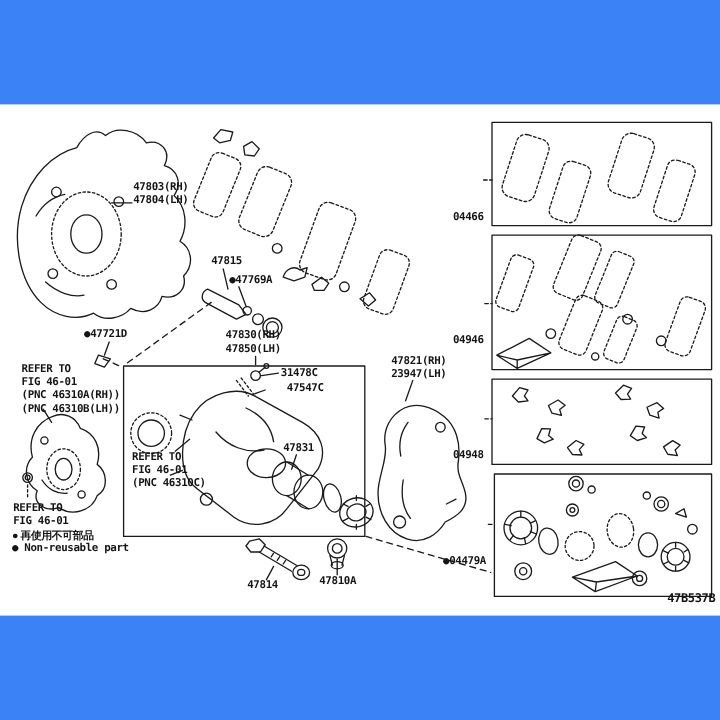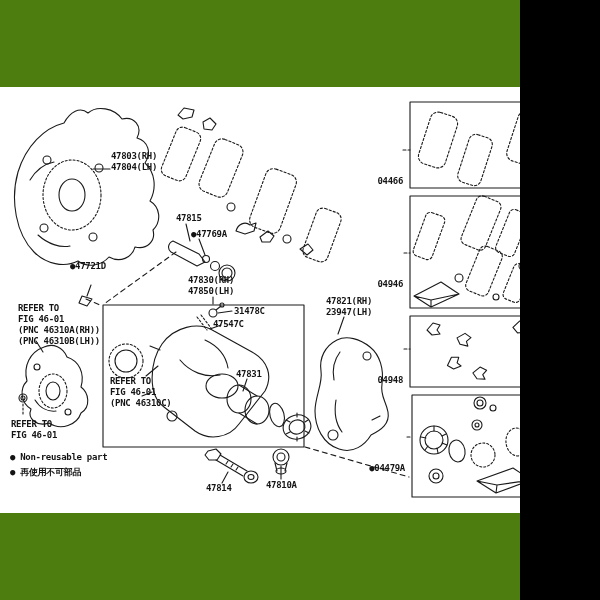--- a/index.html
+++ b/index.html
@@ -1,16 +1,16 @@
 <!DOCTYPE html>
 <html><head>
 <meta charset="utf-8">
 <style>
   html,body{margin:0;padding:0;background:#000;}
-  #stage{position:relative;width:520px;height:600px;background:#4d7c0f;overflow:hidden;
+  #stage{position:relative;width:600px;height:600px;background:#3b82f6;overflow:hidden;
          font-family:"DejaVu Sans Mono","Liberation Mono",monospace;}
   #paper{position:absolute;left:0;top:87px;width:600px;height:426px;background:#ffffff;}
   #art{position:absolute;left:0;top:0;width:600px;height:600px;}
   .lbl{position:absolute;color:#141414;font-size:9px;line-height:11px;font-weight:bold;
        white-space:pre;letter-spacing:-0.3px;z-index:5;}
   .rt{text-align:right;margin-top:32px;}
   .fig{font-size:10px;}
 </style>
 </head>
 <body>
@@ -220,25 +220,25 @@
         <circle cx="533" cy="482" r="6"></circle>
           <circle cx="533" cy="482" r="2.5"></circle>
       </g>
     </g>
   </svg>
 
   <div class="lbl" style="left:111px;top:151px;">47803(RH)
 47804(LH)</div>
   <div class="lbl" style="left:176px;top:213px;">47815</div>
   <div class="lbl" style="left:191px;top:229px;">●47769A</div>
-  <div class="lbl" style="left:70px;top:261px;">●47721D</div>
+  <div class="lbl" style="left:70px;top:274px;">●47721D</div>
   <div class="lbl" style="left:188px;top:275px;">47830(RH)
 47850(LH)</div>
   <div class="lbl" style="left:234px;top:306px;">31478C</div>
-  <div class="lbl" style="left:213px;top:319px;">47547C</div>
+  <div class="lbl" style="left:239px;top:319px;">47547C</div>
   <div class="lbl" style="left:236px;top:369px;">47831</div>
   <div class="lbl" style="left:326px;top:296px;">47821(RH)
 23947(LH)</div>
   <div class="lbl" style="left:206px;top:483px;">47814</div>
   <div class="lbl" style="left:266px;top:480px;text-align:right;">47810A</div>
 
   <div class="lbl" style="left:18px;top:303px;">REFER TO
 FIG 46-01
 (PNC 46310A(RH))
 (PNC 46310B(LH))</div>
@@ -246,16 +246,16 @@
 FIG 46-01
 (PNC 46310C)</div>
   <div class="lbl" style="left:11px;top:419px;">REFER TO
 FIG 46-01</div>
 
   <div class="lbl rt" style="left:357px;top:144px;width:46px;">04466</div>
   <div class="lbl rt" style="left:357px;top:247px;width:46px;">04946</div>
   <div class="lbl rt" style="left:357px;top:343px;width:46px;text-align:right;">04948</div>
   <div class="lbl rt" style="left:357px;top:431px;width:48px;">●04479A</div>
 
-  <div class="lbl" style="left:10px;top:467px;">● 再使用不可部品</div>
+  <div class="lbl" style="left:10px;top:441px;font-family:Liberation Serif, serif;">● 再使用不可部品</div>
   <div class="lbl" style="left:10px;top:452px;">● Non-reusable part</div>
   <div class="lbl fig" style="left:556px;top:494px;">47B537B</div>
 </div>
 
 </body></html>

